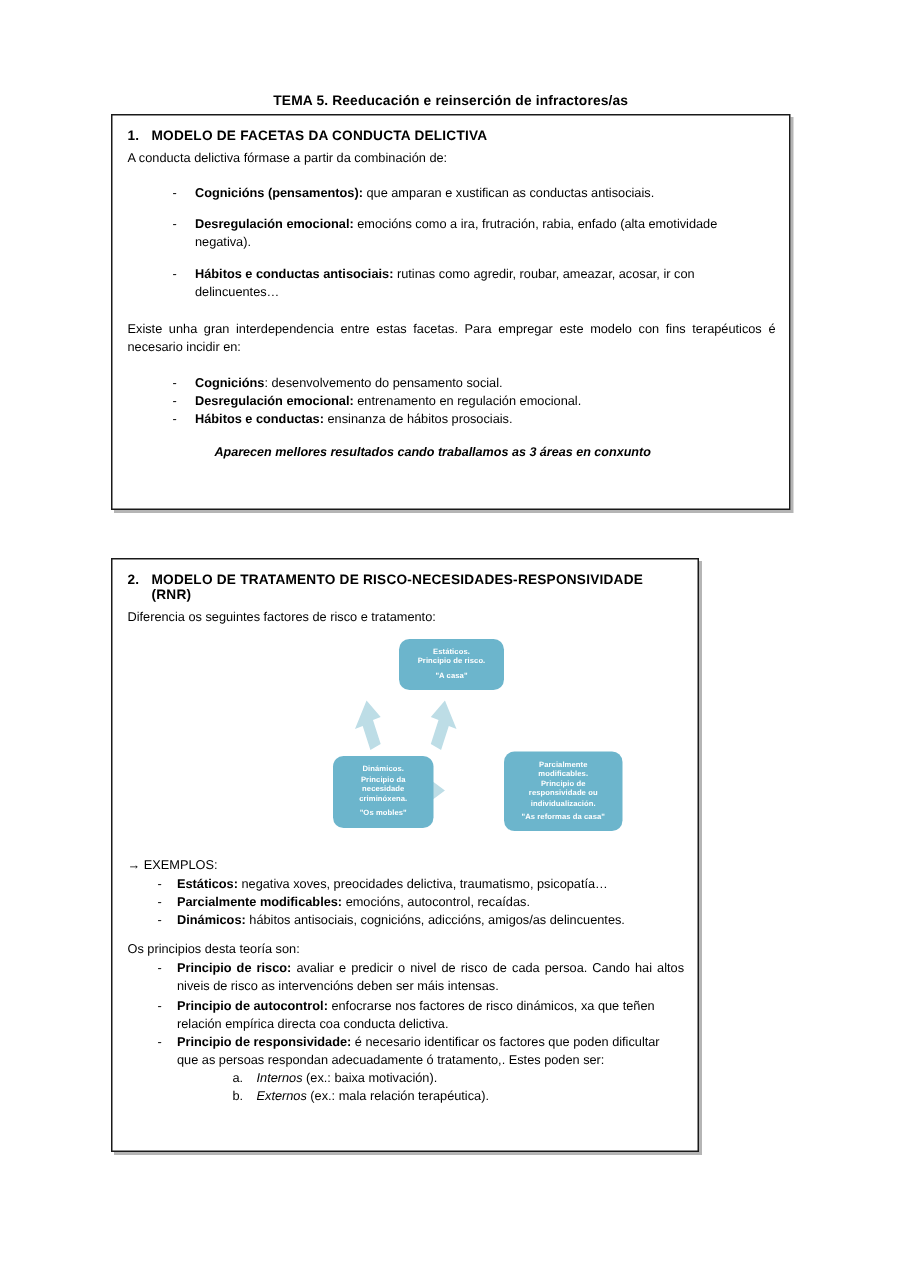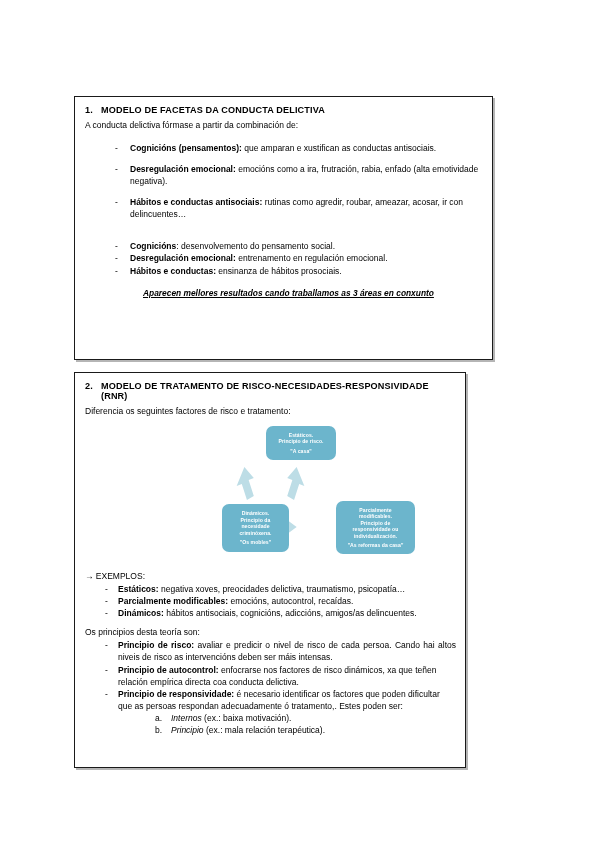--- a/index.html
+++ b/index.html
@@ -32,21 +32,21 @@
     letter-spacing: 0.1px;
   }
   .section-box {
     position: absolute;
     left: 74px;
     border: 1.3px solid #1a1a1a;
     box-sizing: border-box;
     box-shadow: 2px 2px 0 rgba(120,120,120,0.55);
     background: #ffffff;
   }
-  #box-1 { top: 96px; width: 419px; height: 264px; }
+  #box-1 { top: 76px; width: 453px; height: 264px; }
   #box-2 { top: 372px; width: 392px; height: 396px; }
 
   .inner {
     padding: 7px 9px 6px 10px;
   }
   .sec-head {
     font-size: 9.1px;
     font-weight: bold;
     margin: 1px 0 4px 0;
     padding-left: 16px;
@@ -94,21 +94,20 @@
 
   b, .b { font-weight: bold; }
   .ital { font-style: italic; }
 
   .note-italic {
     font-size: 8.4px;
     font-style: italic;
     font-weight: 600;
     margin: 11px 0 0 0;
     padding-left: 58px;
-    text-decoration: underline;
   }
 
   
   .diagram {
     position: relative;
     width: 100%;
     height: 148px;
     margin-top: 5px;
   }
   .node {
@@ -166,20 +165,21 @@
     position: absolute;
     left: 70px;
     top: 0;
   }
 </style>
 </head>
 <body>
 
 <div class="page">
 
+  <div class="doc-title">TEMA 5. Reeducación e reinserción de infractores/as</div>
 
   <div class="section-box" id="box-1">
     <div class="inner">
       <div class="sec-head">
         <span class="num">1.</span><span>MODELO DE FACETAS DA CONDUCTA DELICTIVA</span>
       </div>
       <p class="para">A conducta delictiva fórmase a partir da combinación de:</p>
 
       <div class="gap-sm"></div>
 
@@ -190,20 +190,21 @@
         <li>
           <span class="bullet">-</span><b>Desregulación emocional:</b><span> emocións como a ira, frutración, rabia, enfado     (alta emotividade negativa).</span>
         </li>
         <li>
           <span class="bullet">-</span><b>Hábitos e conductas antisociais:</b><span> rutinas como agredir, roubar, ameazar, acosar, ir con delincuentes…</span>
         </li>
       </ul>
 
       <div class="gap-xs"></div>
 
+      <p class="para justify">Existe unha gran interdependencia entre estas facetas. Para empregar este modelo con fins terapéuticos é necesario incidir en:</p>
 
       <div class="gap-sm"></div>
 
       <ul class="dash tight">
         <li>
           <span class="bullet">-</span><b>Cognicións</b><span>: desenvolvemento do pensamento social.</span>
         </li>
         <li>
           <span class="bullet">-</span><b>Desregulación emocional:</b><span> entrenamento en regulación emocional.</span>
         </li>
@@ -291,20 +292,20 @@
         <li>
           <span class="bullet">-</span><b>Principio de responsividade:</b><span> é necesario identificar os factores que poden     dificultar que as persoas respondan adecuadamente ó tratamento,. Estes            poden ser:</span>
         </li>
       </ul>
 
       <ol class="alpha">
         <li>
           <span class="lbl">a.</span><span class="ital">Internos</span><span> (ex.: baixa motivación).</span>
         </li>
         <li>
-          <span class="lbl">b.</span><span class="ital">Principio</span><span> (ex.: mala relación terapéutica).</span>
+          <span class="lbl">b.</span><span class="ital">Externos</span><span> (ex.: mala relación terapéutica).</span>
         </li>
       </ol>
 
     </div>
   </div>
 
 </div>
 
 </body></html>

